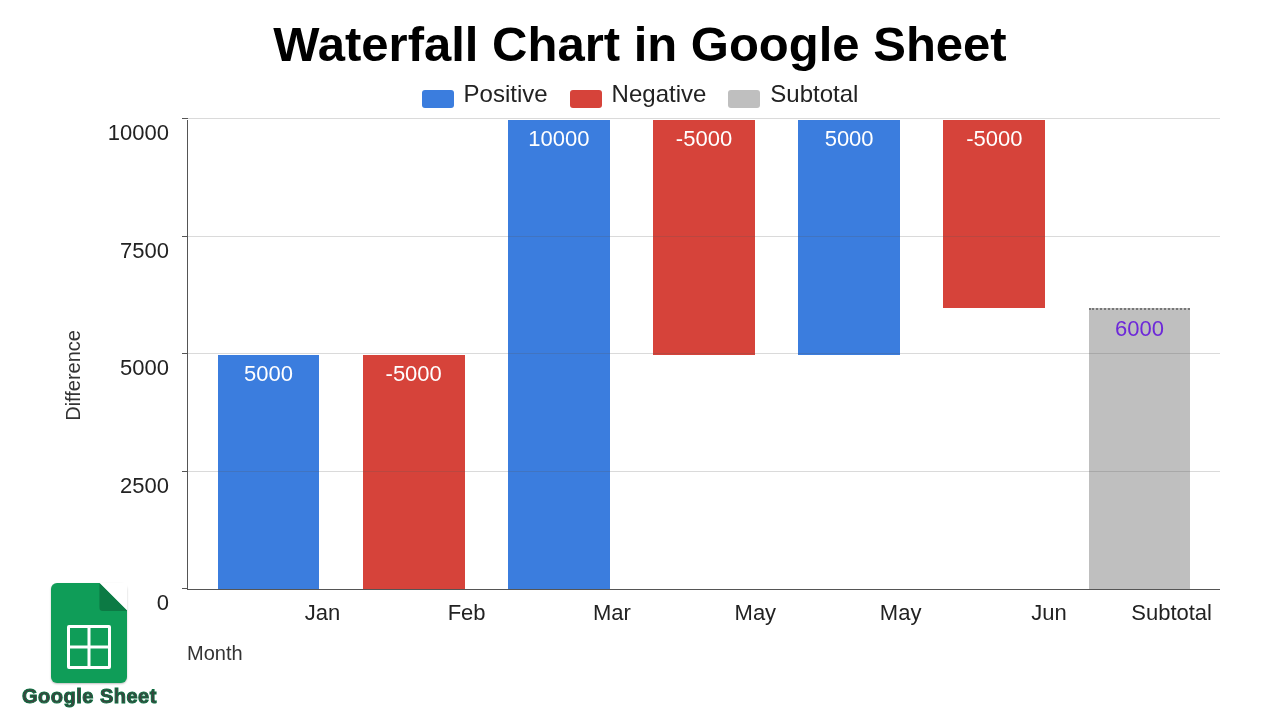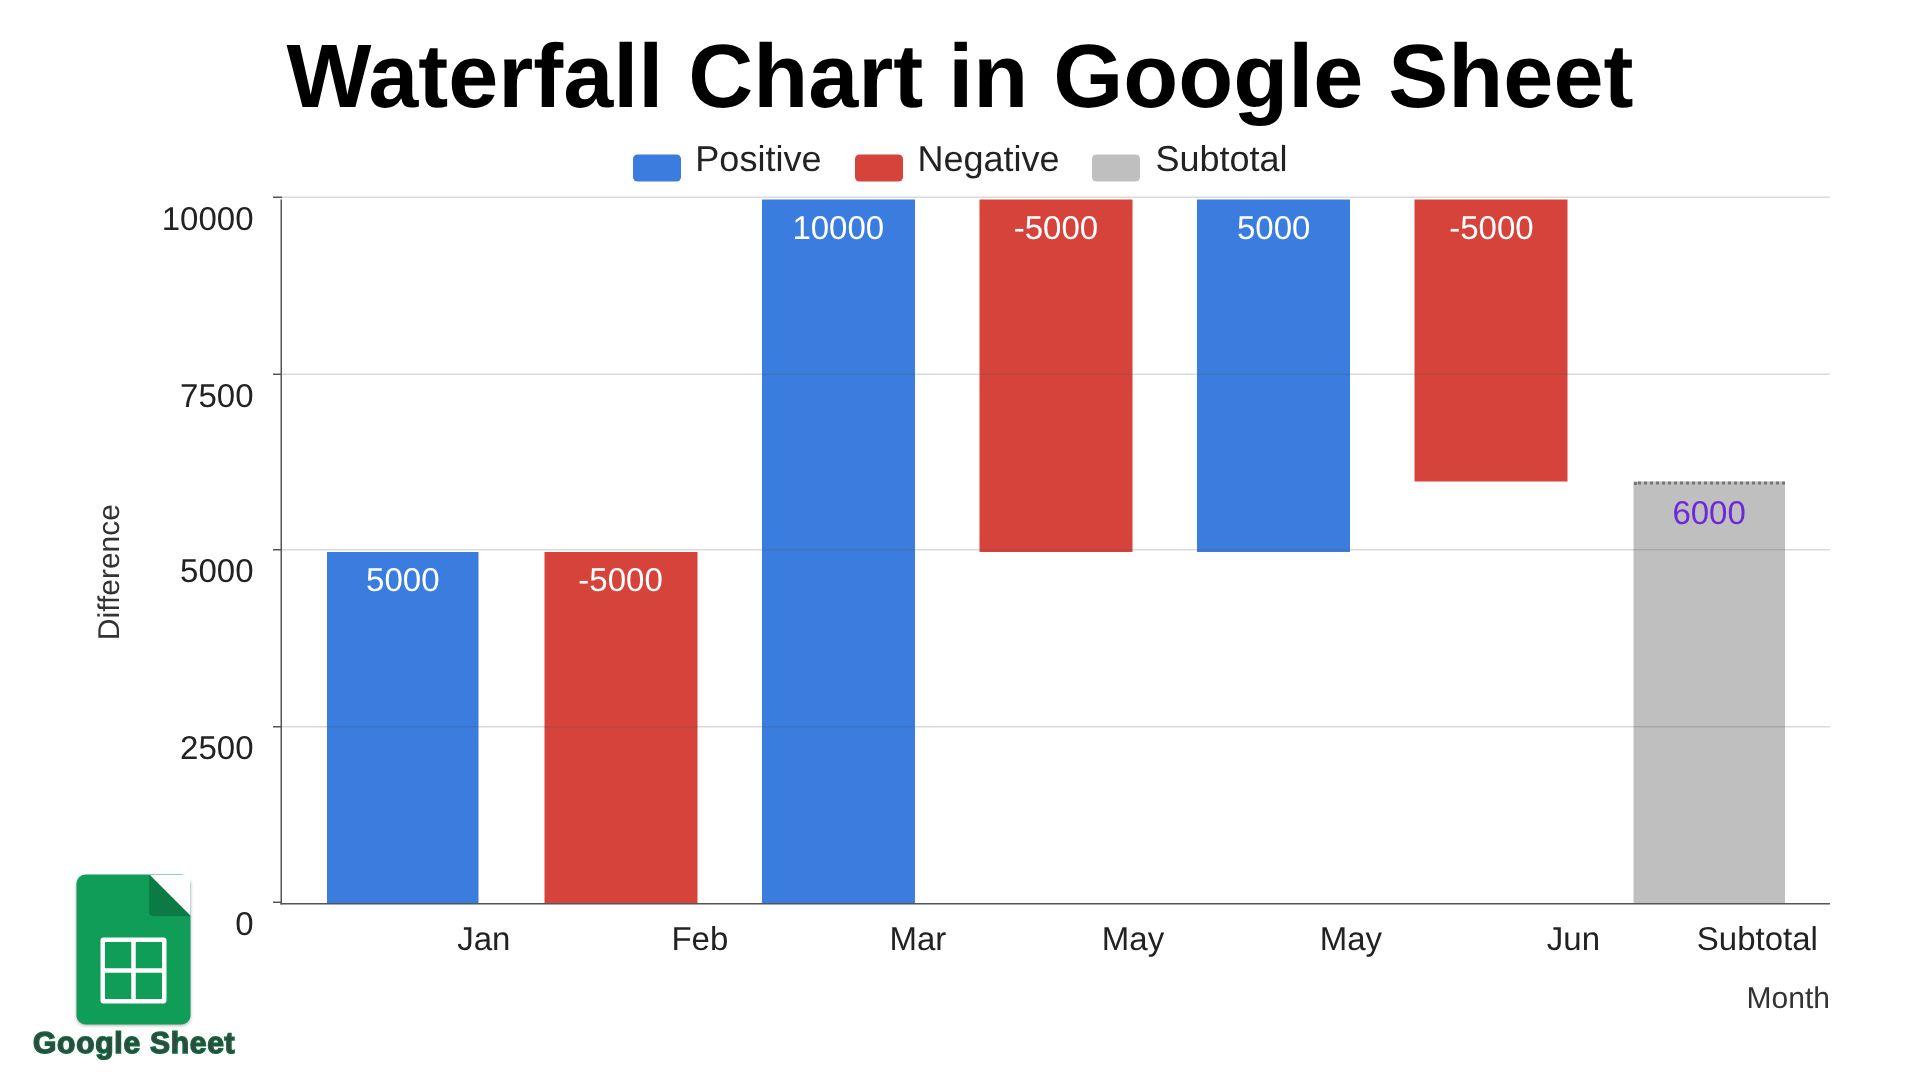--- a/index.html
+++ b/index.html
@@ -14,21 +14,21 @@
 
   .chart-container {
     padding: 10px 60px 30px 60px;
     width: 100%;
     height: 100%;
     display: flex;
     flex-direction: column;
   }
 
   .title {
-    font-size: 60px;
+    font-size: 49px;
     font-weight: 700;
     text-align: center;
     color: #000;
     margin: 6px 0 6px 0;
   }
 
   .legend {
     display: flex;
     justify-content: center;
     gap: 22px;
@@ -123,21 +123,21 @@
   .xaxis {
     display: flex;
     justify-content: space-around;
     padding: 10px 8px 0 8px;
     font-size: 22px;
     color: #222;
   }
   .xaxis div { flex:1; text-align:right; }
 
   .xlabel {
-    text-align: right;
+    text-align: left;
     font-size: 20px;
     color: #333;
     margin-top: 16px;
   }
 
   
   .ytick { position:absolute; left:-6px; width:6px; border-top:1px solid #555; }
 
   
   .logo {

